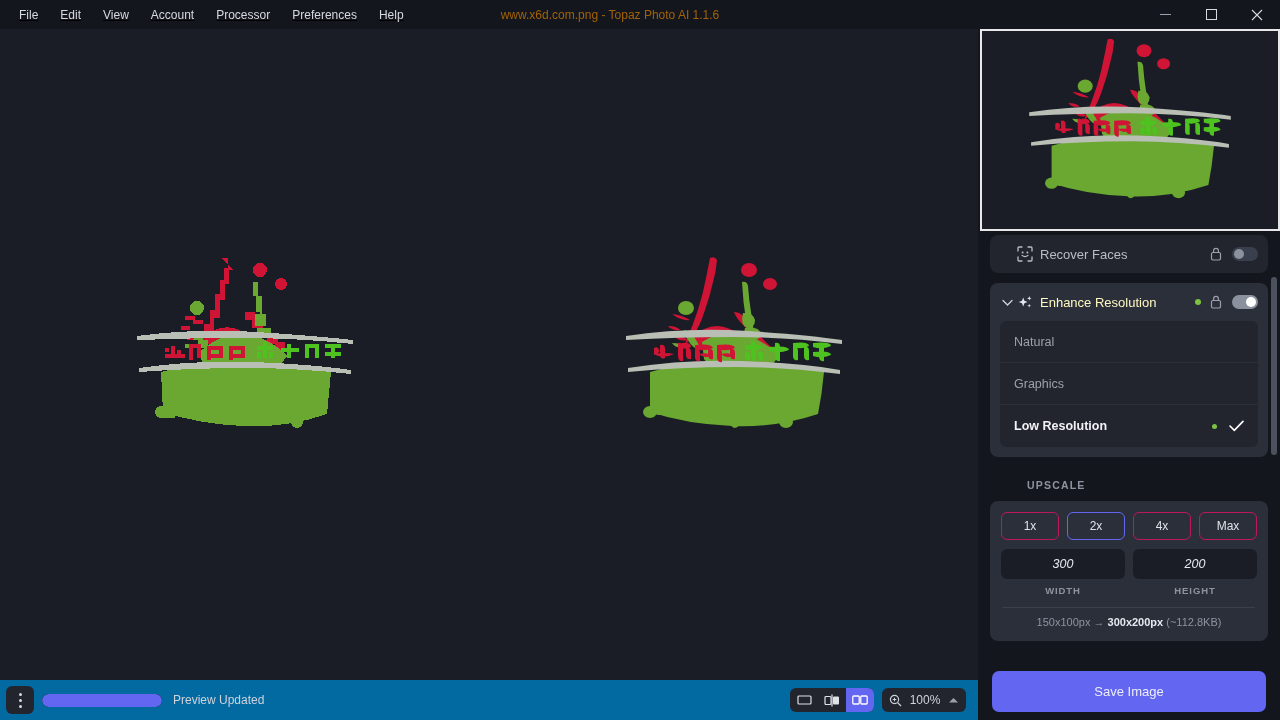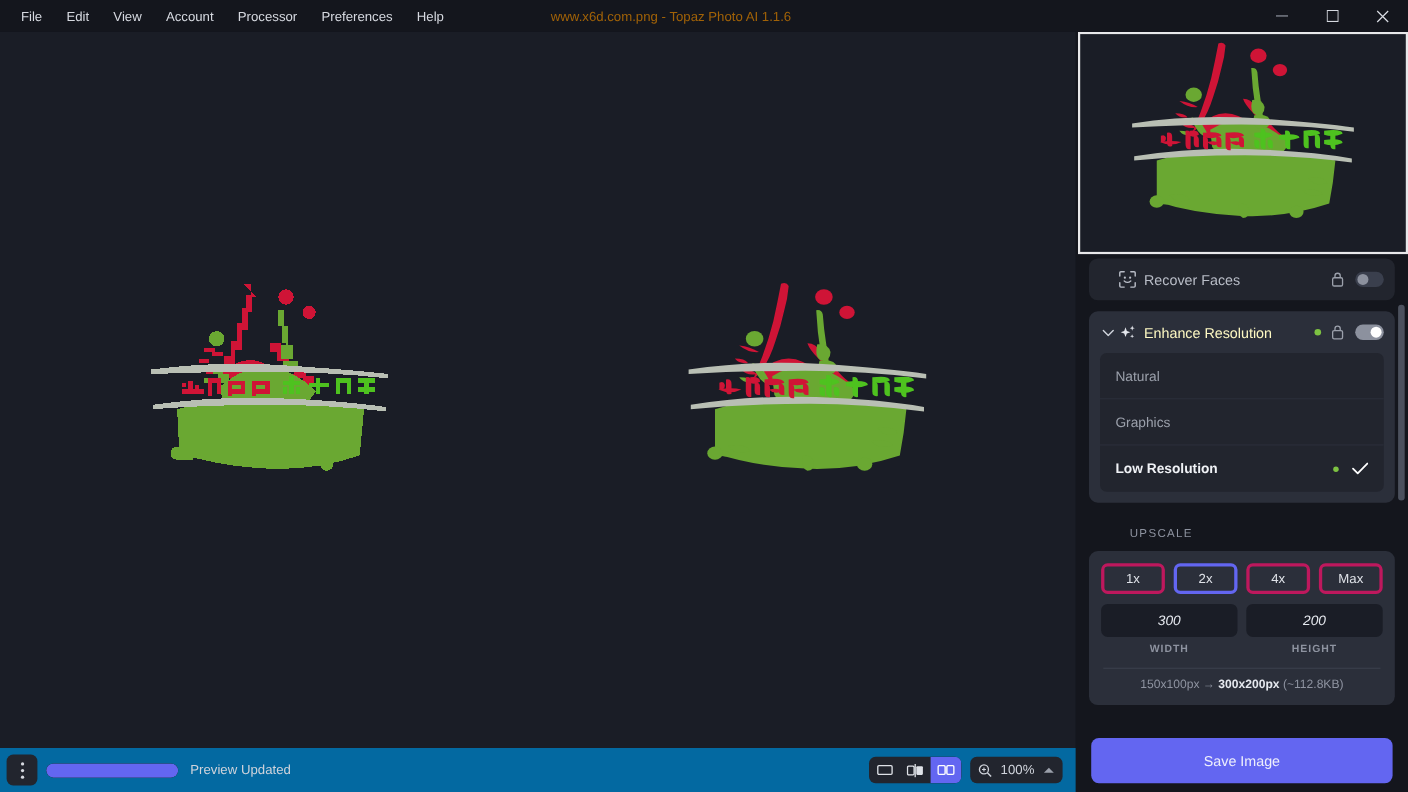--- a/index.html
+++ b/index.html
@@ -7,21 +7,21 @@
     width:1280px; height:720px; overflow:hidden;
     background:#14161d;
     font-family:"Liberation Sans", sans-serif;
     -webkit-font-smoothing:antialiased;
   }
   #app { position:relative; width:1280px; height:720px; }
 
   
   .titlebar {
     position:absolute; top:0; left:0; width:1280px; height:29px;
-    background:#14161d; display:flex; align-items:center;
+    background:#14161d; display:flex; align-items:center;text-decoration:underline;
   }
   .menubar { display:flex; align-items:center; height:29px; padding-left:8px; }
   .menu-item {
     font-size:12px; color:#d6d9e0; padding:0 11px; height:29px;
     display:flex; align-items:center; cursor:default; white-space:nowrap;
   }
   .win-title {
     position:absolute; left:0; width:1220px; text-align:center;
     font-size:12px; color:#a16207; pointer-events:none;
   }
@@ -124,27 +124,27 @@
     height:42px; display:flex; align-items:center; padding:0 14px;
     border-bottom:1px solid #2b2f3a; cursor:pointer;
   }
   .model-opt:last-child { border-bottom:none; }
   .model-label { font-size:12.5px; color:#9ba0ab; flex:1; }
   .model-opt.selected .model-label { color:#f0f2f6; font-weight:bold; }
   .model-dot { width:5px; height:5px; border-radius:50%; background:#7dc242; margin-right:12px; }
 
   .section-title {
     margin:22px 0 10px 12px; font-size:10.5px; letter-spacing:1.2px;
-    color:#8e93a0; font-weight:normal;padding-left:37px;
+    color:#8e93a0; font-weight:bold;padding-left:37px;
   }
   .upscale-card { margin:0 12px; border-radius:8px; background:#2b2f3a; padding:11px; }
   .scale-row { display:flex; gap:8px; }
   .scale-btn {
     flex:1; height:28px; border-radius:6px; background:#2b2f3a;
-    border:3px solid #be185d; display:flex; align-items:center; justify-content:center;
+    border:1px solid #be185d; display:flex; align-items:center; justify-content:center;
     font-size:12px; color:#dfe2e8; cursor:pointer;
   }
   .scale-btn.active { border-color:#6366f1; }
   .dim-row { display:flex; gap:8px; margin-top:9px; }
   .dim-field {
     flex:1; height:30px; border-radius:6px; background:#1a1d26;
     display:flex; align-items:center; justify-content:center;
     font-size:12.5px; color:#e6e9ef; cursor:text;font-style:italic;
   }
   .dim-labels { display:flex; gap:8px; margin-top:6px; }

